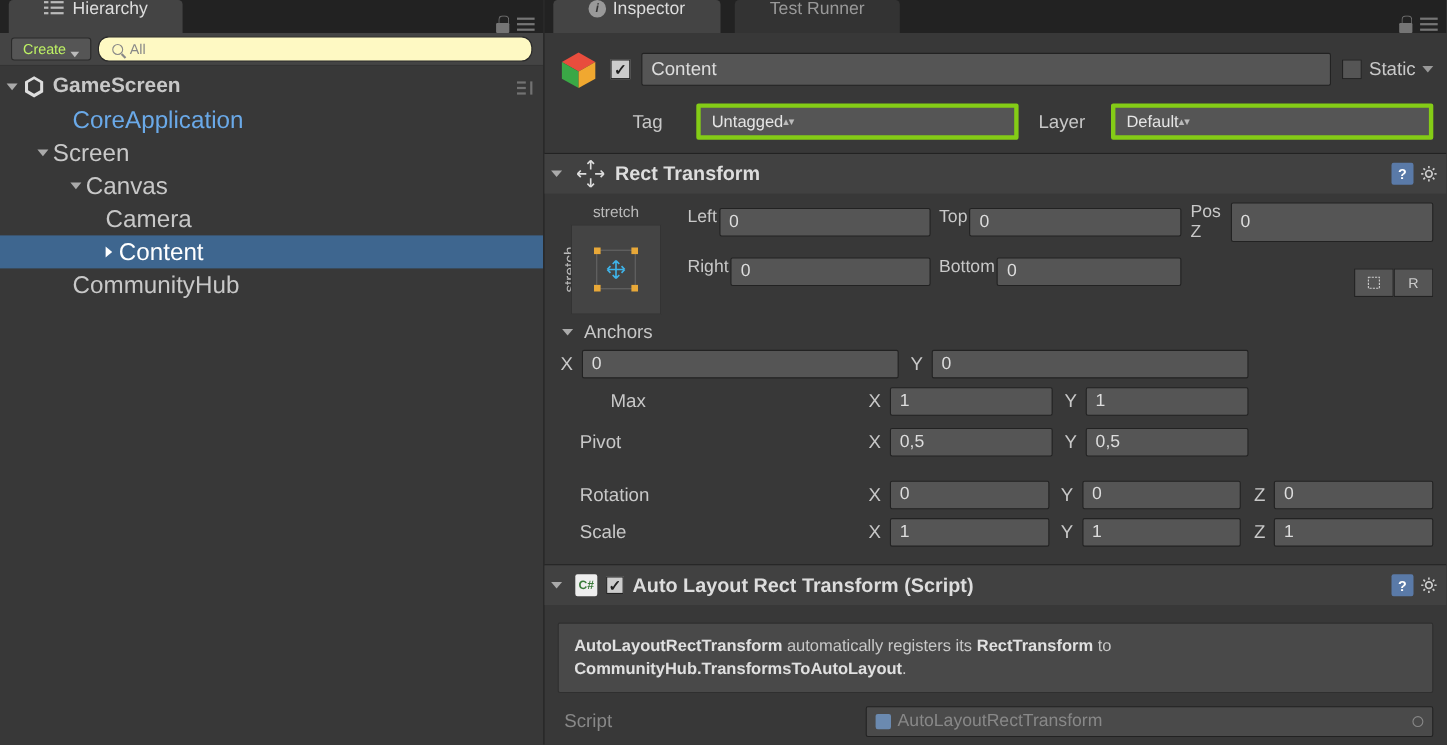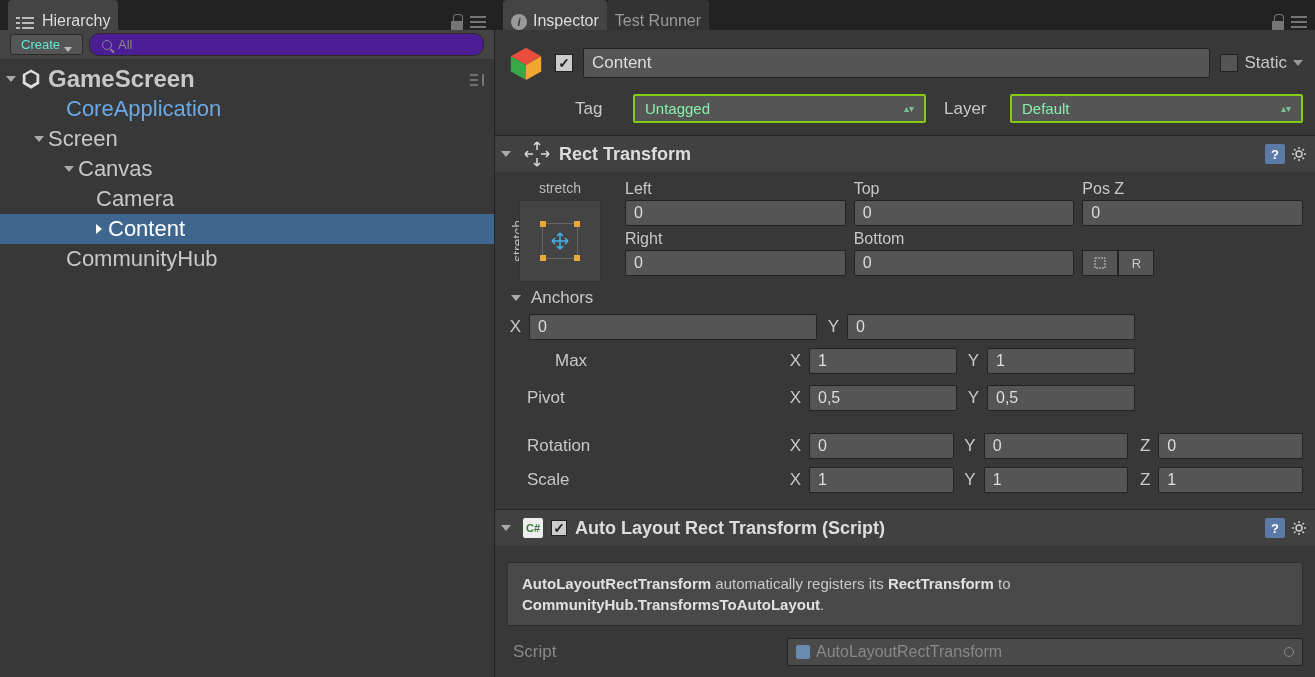--- a/index.html
+++ b/index.html
@@ -1,37 +1,37 @@
 <!DOCTYPE html>
 <html><head>
 <meta charset="utf-8">
 <style>
 *{box-sizing:border-box;margin:0;padding:0;font-family:Arial,Helvetica,sans-serif;user-select:none}
 body{background:#383838;width:1315px;height:677px;display:flex;color:#c8c8c8;font-size:15px;overflow:hidden}
 .panel-left{width:494px;height:100%;background:#383838;display:flex;flex-direction:column}
 .panel-right{flex:1;height:100%;background:#383838;display:flex;flex-direction:column;border-left:1px solid #222}
 .tab-bar{height:30px;display:flex;align-items:flex-end;background:#222;padding-left:8px;gap:0}
-.tab{height:30px;padding:0 8px;display:flex;align-items:flex-end;background:#2f2f2f;color:#b0b0b0;border-top-left-radius:4px;border-top-right-radius:4px;margin-right:0;font-size:16px}
+.tab{height:30px;padding:0 32px;display:flex;align-items:flex-start;background:#2f2f2f;color:#b0b0b0;border-top-left-radius:4px;border-top-right-radius:4px;margin-right:13px;font-size:16px}
 .tab.active{background:#444;color:#ddd;font-weight:500}
 .tab-icon{width:16px;height:16px;margin-right:6px;border-radius:50%;background:#999;display:inline-flex;align-items:center;justify-content:center;font-size:11px;color:#333;font-weight:bold;font-style:italic}
 .panel-header-right{display:flex;align-items:center;gap:6px;margin-left:auto;padding-right:8px}
 .lock-icon{width:14px;height:16px;position:relative;opacity:.7}
 .lock-icon::before{content:"";position:absolute;top:0;left:3px;width:8px;height:7px;border:1.5px solid #999;border-bottom:none;border-radius:4px 4px 0 0}
 .lock-icon::after{content:"";position:absolute;bottom:0;left:1px;width:12px;height:9px;background:#999;border-radius:1px}
 .menu-lines{width:16px;height:12px;display:flex;flex-direction:column;justify-content:space-between;opacity:.7}
 .menu-lines span{height:2px;background:#999}
 .tri-down{width:0;height:0;border-left:5px solid transparent;border-right:5px solid transparent;border-top:6px solid #999}
 .toolbar{height:30px;background:#444;display:flex;align-items:center;padding:0 10px;gap:6px;border-bottom:1px solid #333}
-.btn{background:#555;border:1px solid #2a2a2a;color:#5eead4;padding:2px 10px;border-radius:3px;font-size:13px;display:flex;align-items:flex-end;gap:4px}
-.search-box{flex:1;background:#4c1d95;border:1px solid #2a2a2a;border-radius:10px;padding:3px 12px;color:#888;font-size:13px;display:flex;align-items:center;gap:6px}
+.btn{background:#555;border:1px solid #2a2a2a;color:#bef264;padding:2px 10px;border-radius:3px;font-size:13px;display:flex;align-items:flex-end;gap:4px}
+.search-box{flex:1;background:#fef9c3;border:1px solid #2a2a2a;border-radius:10px;padding:3px 12px;color:#888;font-size:13px;display:flex;align-items:center;gap:6px}
 .search-mag{width:10px;height:10px;border:1.5px solid #888;border-radius:50%;position:relative}
 .search-mag::after{content:"";position:absolute;width:5px;height:1.5px;background:#888;bottom:-3px;right:-4px;transform:rotate(45deg)}
 .tree{flex:1;overflow:auto;padding-top:4px}
 .tree-row{height:30px;display:flex;align-items:center;padding-left:8px;color:#c8c8c8;font-size:22px}
-.tree-row.root{font-weight:bold;font-size:24px}
+.tree-row.root{font-weight:bold;font-size:19px}
 .tree-row.selected{background:#3e668f;color:#fff}
 .tree-row .link{color:#6aa9e8}
 .foldout{width:0;height:0;border-top:5px solid transparent;border-bottom:5px solid transparent;border-left:6px solid #aaa;margin-right:6px;transition:.1s}
 .foldout.open{transform:rotate(90deg);border-left-color:#aaa}
 .foldout.closed{border-left-color:#aaa}
 .unity-logo{width:22px;height:22px;position:relative;display:inline-block;margin-right:6px}
 .unity-logo svg{width:22px;height:22px}
 .row-aux{margin-left:auto;margin-right:10px;display:flex;gap:4px;opacity:.6}
 .row-aux span{width:8px;height:2px;background:#999;margin-top:1px}
 .indent-1{padding-left:36px}
@@ -42,21 +42,21 @@
 .insp-header{padding:14px 12px 8px 12px;display:flex;align-items:center;gap:10px}
 .cube-icon{width:38px;height:38px;position:relative}
 .cube-icon svg{width:38px;height:38px}
 .checkbox{width:18px;height:18px;border:1px solid #222;background:#ccc;display:flex;align-items:center;justify-content:center}
 .checkbox.checked::after{content:"✓";color:#222;font-size:14px;font-weight:bold}
 .text-input{background:#555;border:1px solid #222;color:#ddd;padding:4px 8px;font-size:17px;flex:1;border-radius:2px}
 .static-group{display:flex;align-items:center;gap:6px;color:#c8c8c8;font-size:17px}
 .static-group .checkbox{background:#555}
 .tag-layer-row{display:flex;align-items:center;padding:4px 12px 12px 80px;gap:10px}
 .tag-layer-row .label{font-size:17px;color:#c8c8c8;min-width:48px}
-.dropdown{background:#555;border:2px solid #84cc16;color:#86efac;padding:4px 10px;border-radius:2px;flex:1;display:flex;align-items:center;justify-content:space-between;font-size:15px}
+.dropdown{background:#555;border:4px solid #84cc16;color:#e5e5e5;padding:4px 10px;border-radius:2px;flex:1;display:flex;align-items:center;font-size:15px}
 .dropdown .dd-arrow{font-size:10px;opacity:.7}
 
 .component{border-top:1px solid #222}
 .comp-header{height:36px;display:flex;align-items:center;padding:0 8px;gap:8px;background:#414141}
 .comp-title{font-size:18px;font-weight:bold;color:#ddd}
 .comp-header-right{margin-left:auto;display:flex;align-items:center;gap:6px}
 .help-icon{width:20px;height:20px;background:#5a7aa8;border-radius:2px;display:flex;align-items:center;justify-content:center;color:#fff;font-size:13px;font-weight:bold}
 .gear-icon-sm{width:16px;height:16px;position:relative}
 .gear-icon-sm svg{width:16px;height:16px}
 .rect-icon{width:28px;height:28px;position:relative}
@@ -72,21 +72,21 @@
 .ap-inner{width:36px;height:36px;border:1px solid #666;position:relative}
 .ap-arrows{position:absolute;width:18px;height:18px;top:50%;left:50%;transform:translate(-50%,-50%)}
 .ap-corner{position:absolute;width:6px;height:6px;background:#e8a838}
 .ap-corner.tl{top:-3px;left:-3px}
 .ap-corner.tr{top:-3px;right:-3px}
 .ap-corner.bl{bottom:-3px;left:-3px}
 .ap-corner.br{bottom:-3px;right:-3px}
 
 .rect-fields{flex:1}
 .field-row{display:flex;align-items:center;gap:8px;margin-bottom:4px}
-.field-col{flex:1;display:flex;flex-direction:column;gap:2px}
+.field-col{flex:1;display:flex;flex-direction:row;gap:2px}
 .field-label{font-size:16px;color:#c8c8c8}
 .num-input{background:#555;border:1px solid #222;color:#ddd;padding:3px 8px;font-size:16px;border-radius:2px;width:100%}
 .mini-btn-group{display:flex;gap:0}
 .mini-btn{width:36px;height:26px;background:#555;border:1px solid #222;display:flex;align-items:center;justify-content:center;font-size:13px;color:#ccc}
 
 .prop-row{display:flex;align-items:center;padding:4px 0}
 .prop-label{width:280px;font-size:17px;color:#c8c8c8;padding-left:20px}
 .prop-label.sub{padding-left:48px}
 .xy-group{flex:1;display:flex;align-items:center;gap:8px}
 .xy-group .axis{font-size:17px;color:#c8c8c8;width:14px;text-align:right}

